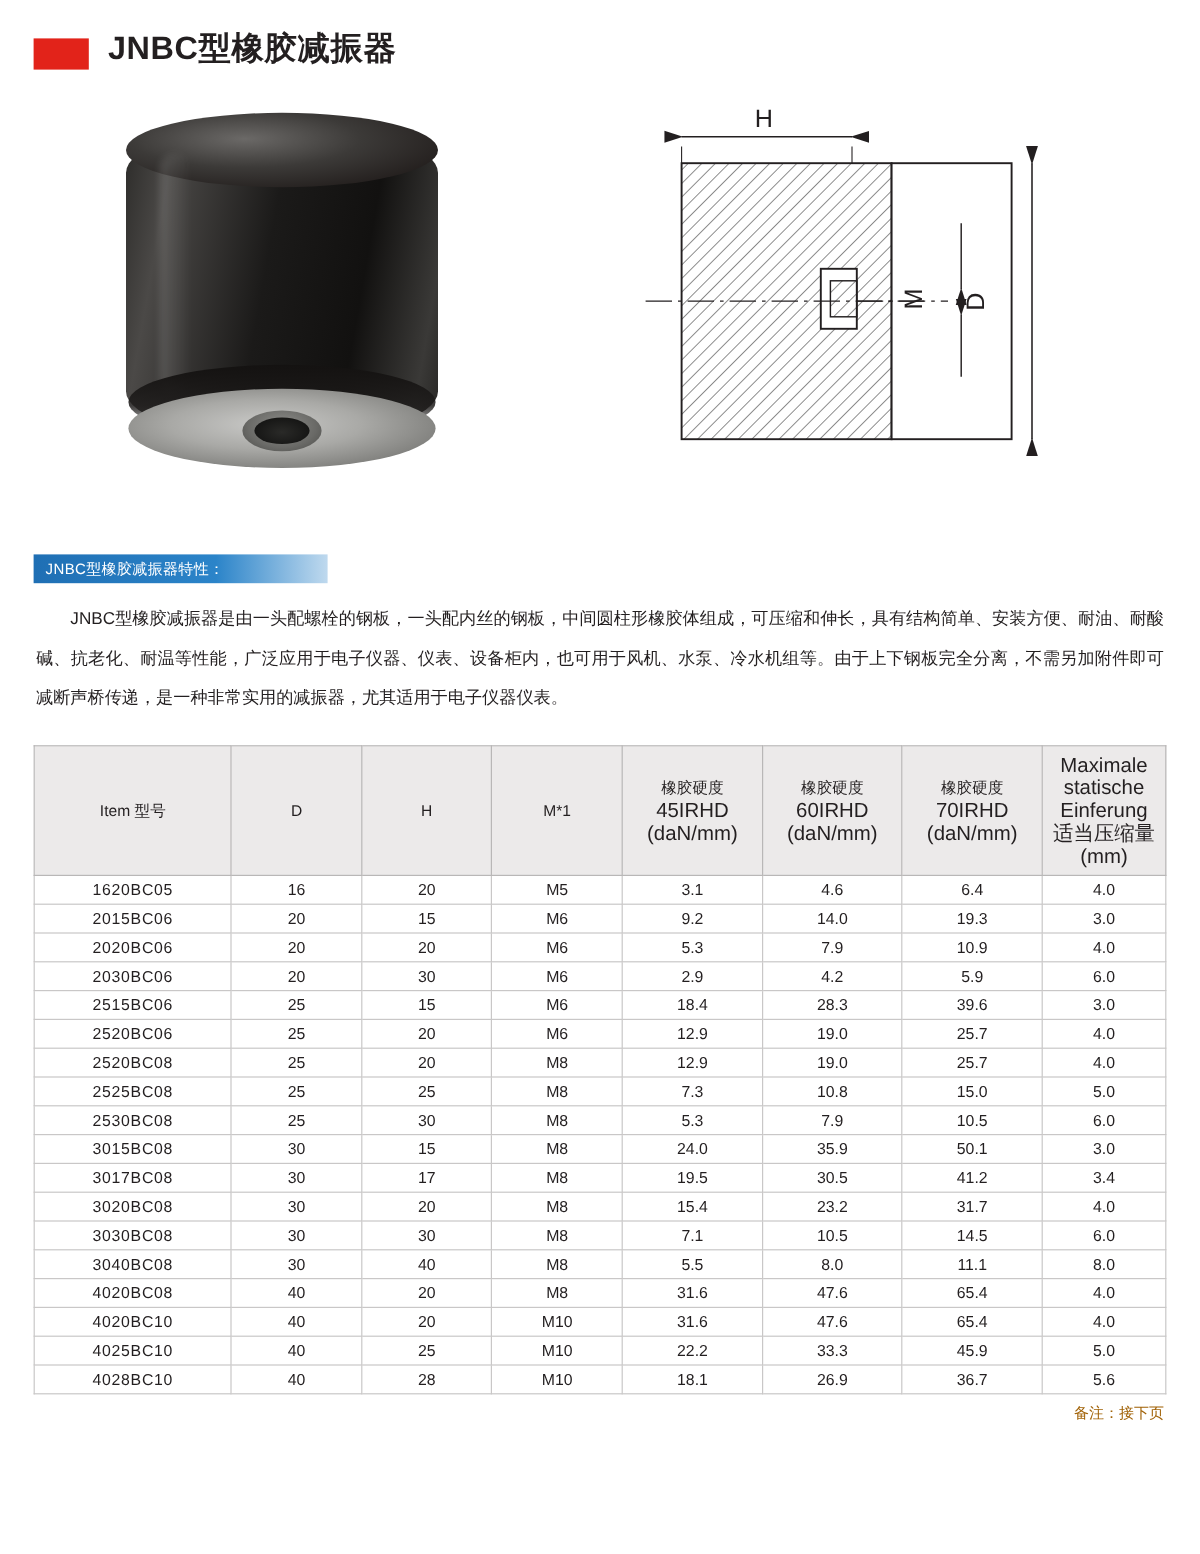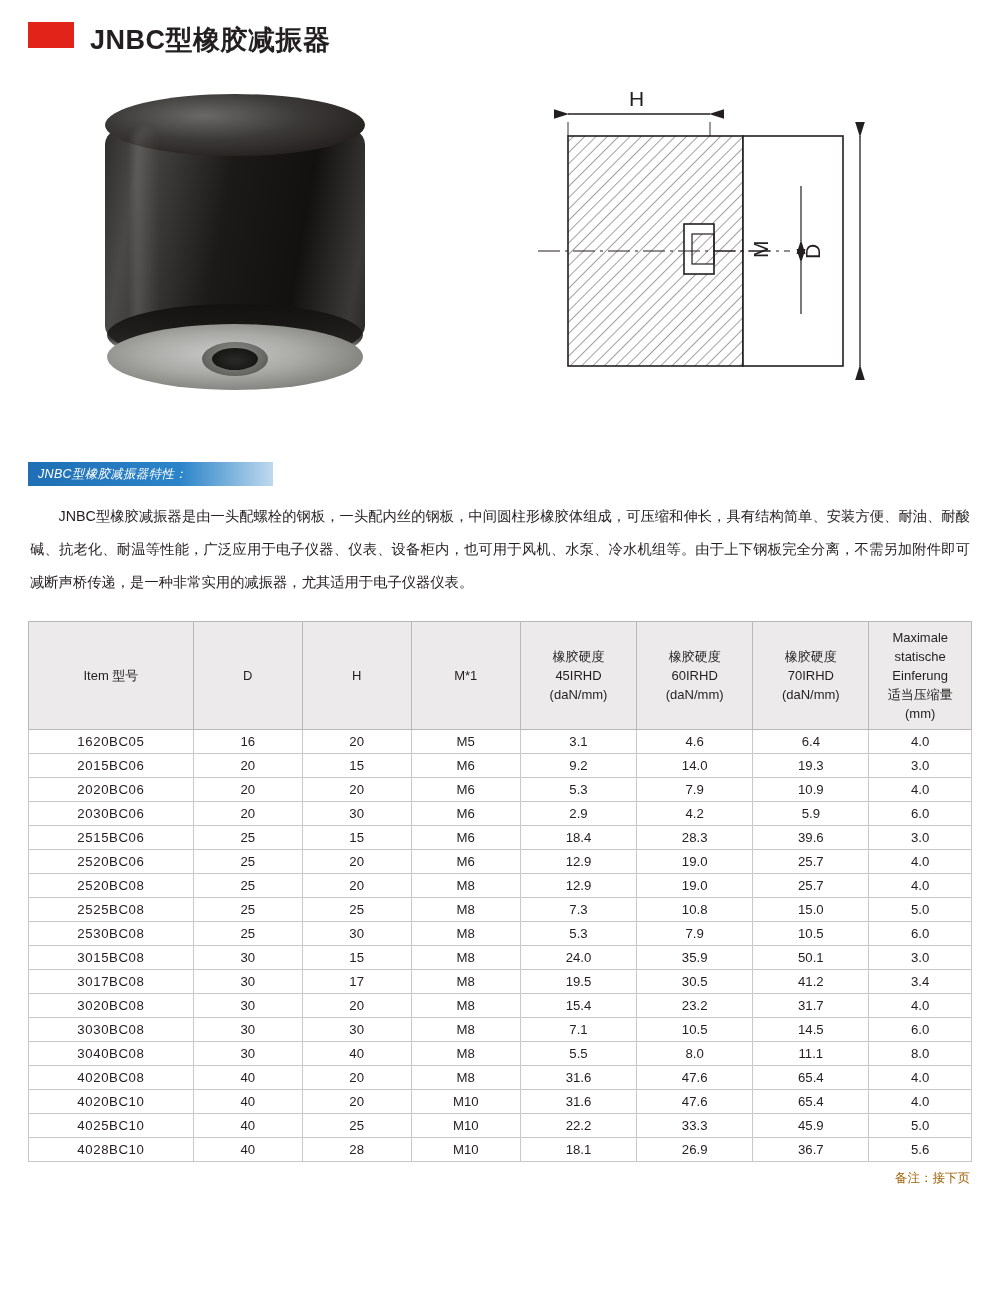--- a/index.html
+++ b/index.html
@@ -12,21 +12,21 @@
   }
   .page {
     position: relative;
     width: 1000px; height: 1295px;
     overflow: hidden;
   }
 
   
   .header {
     display: flex;
-    align-items: flex-start;
+    align-items: flex-end;
     padding: 22px 0 0 28px;
   }
   .header-marker {
     width: 46px; height: 26px;
     background: #e2231a;
     margin-right: 16px;
   }
   .header-title {
     font-size: 27px;
     font-weight: bold;
@@ -103,21 +103,20 @@
   }
 
   
   .feature-banner {
     position: relative;
     margin: 6px 0 0 28px;
     width: 245px; height: 24px;
     background: linear-gradient(90deg, #1f6fb4 0%, #2b84c9 62%, #bfd9ee 100%);
     display: flex;
     align-items: center;
-    font-style: italic;
   }
   .feature-banner span {
     color: #ffffff;
     font-size: 12.5px;
     padding-left: 10px;
     letter-spacing: 0.3px;
   }
 
   
   .desc {
@@ -143,21 +142,21 @@
     border: 1px solid #b9b7b7;
     font-weight: normal;
     color: #231f20;
     padding: 6px 2px;
     line-height: 19px;
     height: 98px;
     vertical-align: middle;
   }
   thead th .small {
     display: block;
-    font-size: 13px;
+    font-size: 17px;
   }
   tbody td {
     border: 1px solid #c9c7c7;
     text-align: center;
     padding: 3.5px 2px;
     height: 24px;
     color: #231f20;
     font-size: 13.2px;
   }
   tbody td.item {

